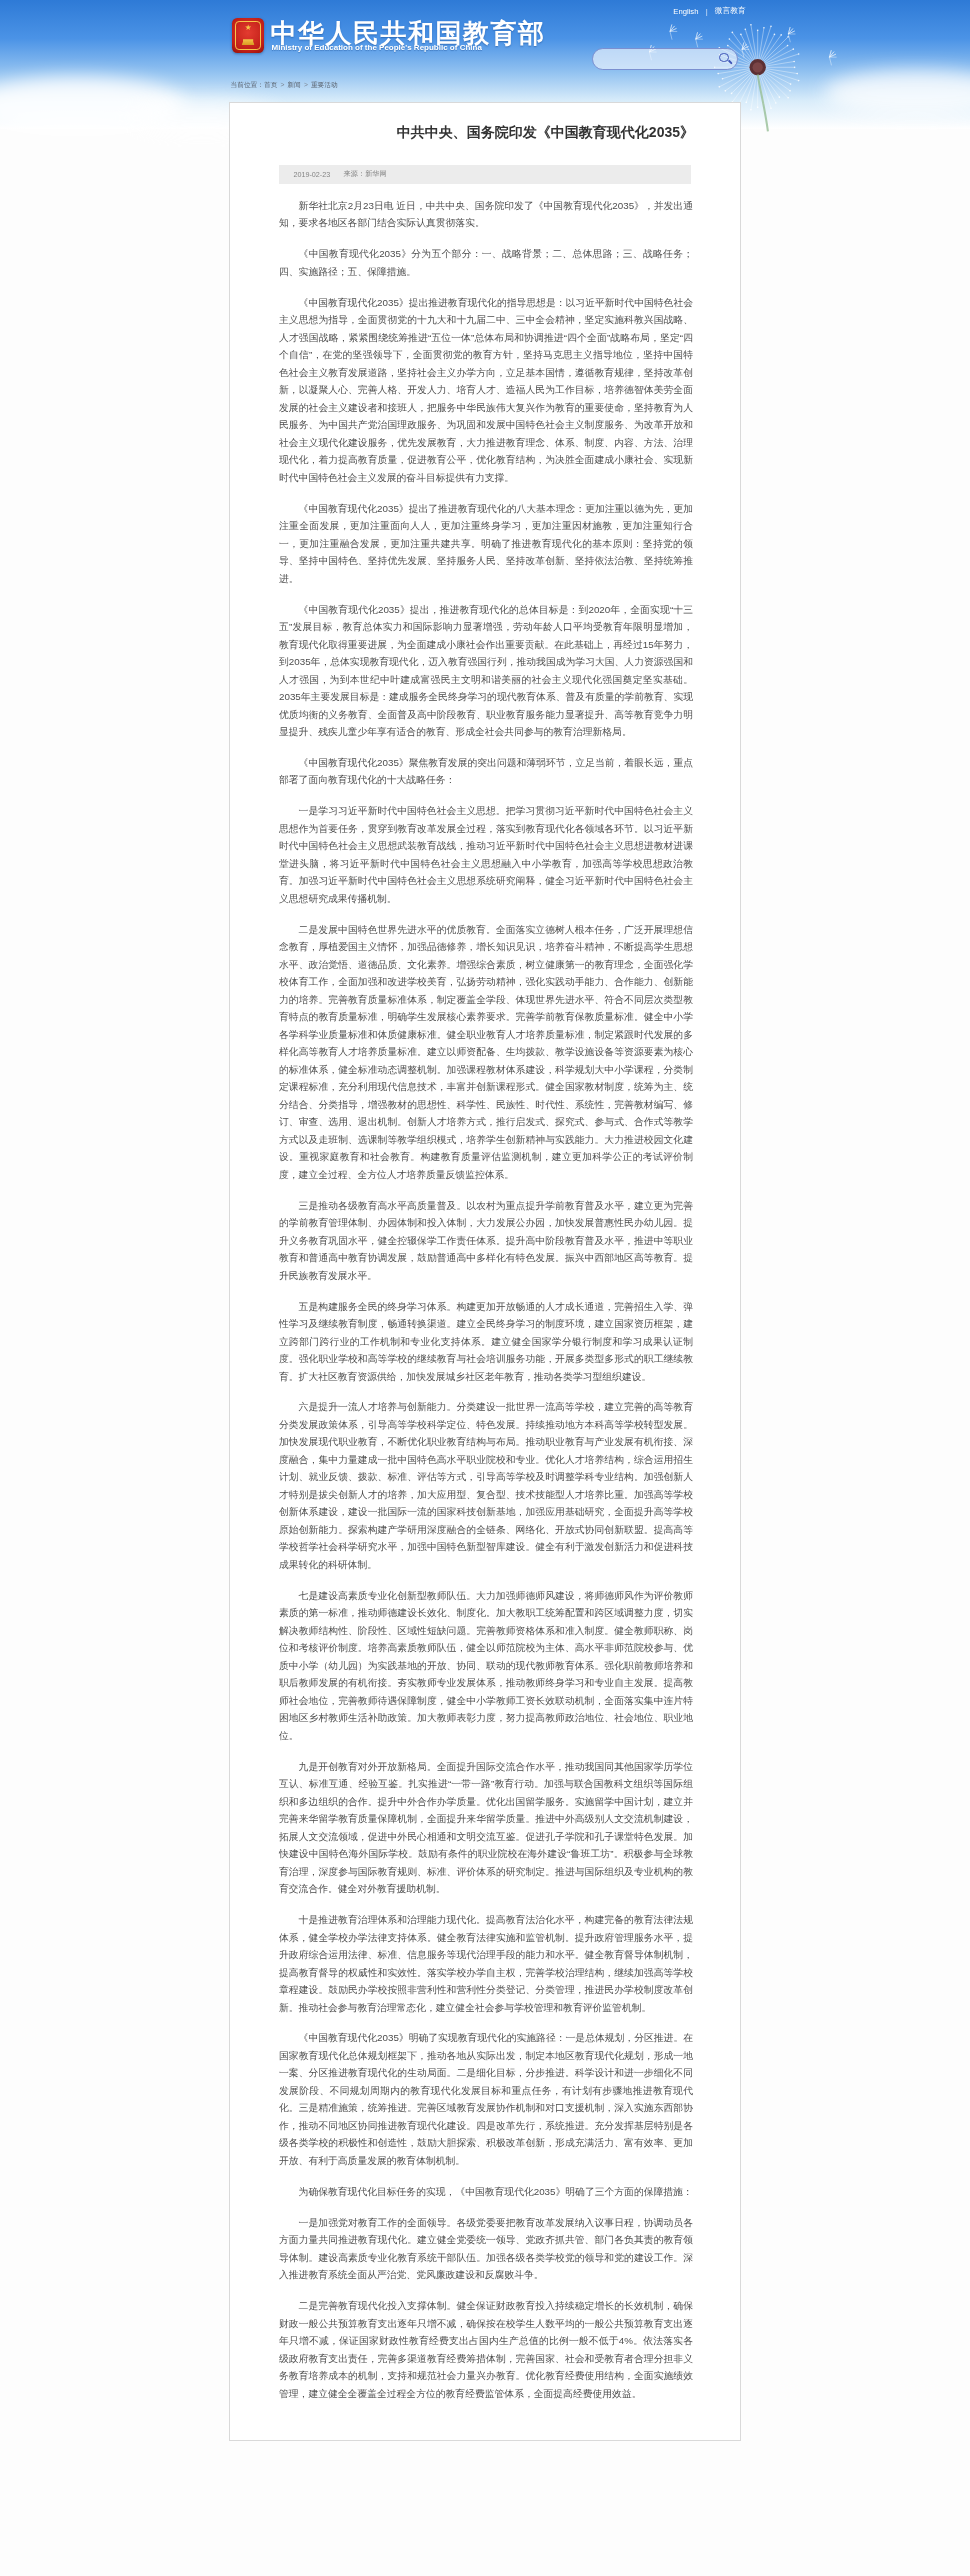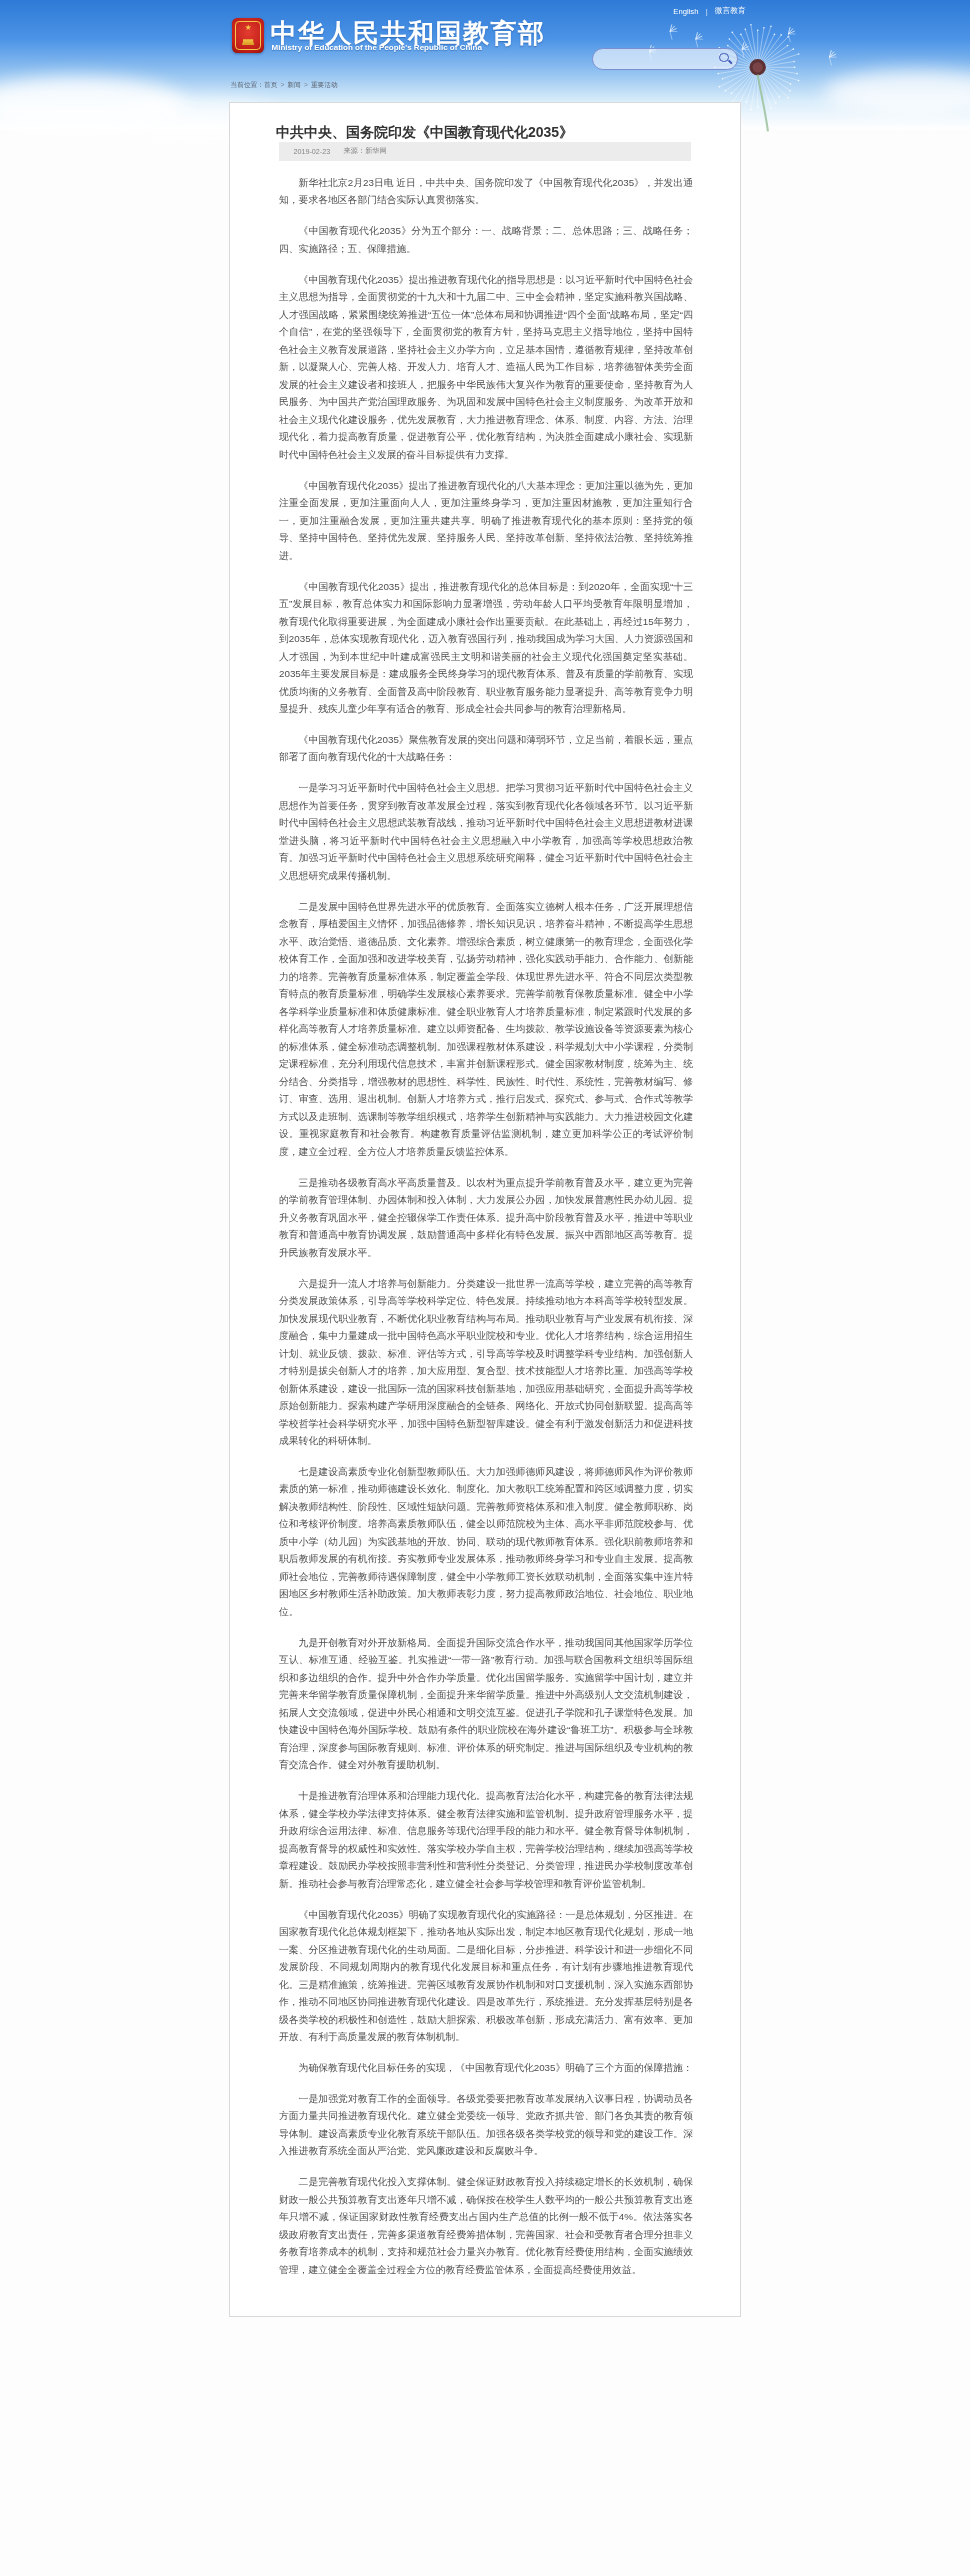--- a/index.html
+++ b/index.html
@@ -37,22 +37,22 @@
   .search-btn .handle{position:absolute;left:12px;top:12.4px;width:4.6px;height:1.5px;background:#3f55b7;transform:rotate(45deg);border-radius:1px;}
   .dandelion{position:absolute;left:714px;top:15.5px;width:113px;height:118px;pointer-events:none;}
   .seeds{position:absolute;left:634px;top:20.6px;width:216px;height:62px;pointer-events:none;}
   .breadcrumb{position:absolute;left:1px;top:81px;font-size:6.7px;color:#5b6470;}
   .breadcrumb a{color:#5b6470;text-decoration:none;cursor:pointer;}
   .bc-sep{margin:0 3.1px;color:#7c8592;}
 
   
   .content-box{position:relative;z-index:5;width:512px;margin:-27px 0 0 229px;background:#fff;
     border:0.5px solid #d9d9d9;box-sizing:border-box;padding-bottom:24px;}
-  .article-title{margin:18.5px 46px 0;text-align:left;font-size:14px;line-height:20.6px;font-weight:bold;color:#333;}
-  .meta-bar{margin:0 49px 0 49px;height:18.5px;background:#ececec;display:flex;align-items:center;
+  .article-title{margin:18.5px 46px 0;text-align:right;font-size:14px;line-height:20.6px;font-weight:bold;color:#333;}
+  .meta-bar{margin:23px 49px 0 49px;height:18.5px;background:#ececec;display:flex;align-items:center;
     font-size:7.2px;color:#848484;padding-left:14.4px;gap:13.4px;}
   .article-body{margin:7.2px 47px 0 49px;font-size:9.8px;line-height:17.5px;text-align:justify;color:#4d4d4d;}
   .article-body p{text-indent:2em;margin:13.4px 0;}
 </style>
 </head>
 <body>
 
 <div class="page">
 
   <div class="sky">
@@ -248,20 +248,21 @@
     <div class="article-body">
         <p>新华社北京2月23日电 近日，中共中央、国务院印发了《中国教育现代化2035》，并发出通知，要求各地区各部门结合实际认真贯彻落实。</p>
         <p>《中国教育现代化2035》分为五个部分：一、战略背景；二、总体思路；三、战略任务；四、实施路径；五、保障措施。</p>
         <p>《中国教育现代化2035》提出推进教育现代化的指导思想是：以习近平新时代中国特色社会主义思想为指导，全面贯彻党的十九大和十九届二中、三中全会精神，坚定实施科教兴国战略、人才强国战略，紧紧围绕统筹推进“五位一体”总体布局和协调推进“四个全面”战略布局，坚定“四个自信”，在党的坚强领导下，全面贯彻党的教育方针，坚持马克思主义指导地位，坚持中国特色社会主义教育发展道路，坚持社会主义办学方向，立足基本国情，遵循教育规律，坚持改革创新，以凝聚人心、完善人格、开发人力、培育人才、造福人民为工作目标，培养德智体美劳全面发展的社会主义建设者和接班人，把服务中华民族伟大复兴作为教育的重要使命，坚持教育为人民服务、为中国共产党治国理政服务、为巩固和发展中国特色社会主义制度服务、为改革开放和社会主义现代化建设服务，优先发展教育，大力推进教育理念、体系、制度、内容、方法、治理现代化，着力提高教育质量，促进教育公平，优化教育结构，为决胜全面建成小康社会、实现新时代中国特色社会主义发展的奋斗目标提供有力支撑。</p>
         <p>《中国教育现代化2035》提出了推进教育现代化的八大基本理念：更加注重以德为先，更加注重全面发展，更加注重面向人人，更加注重终身学习，更加注重因材施教，更加注重知行合一，更加注重融合发展，更加注重共建共享。明确了推进教育现代化的基本原则：坚持党的领导、坚持中国特色、坚持优先发展、坚持服务人民、坚持改革创新、坚持依法治教、坚持统筹推进。</p>
         <p>《中国教育现代化2035》提出，推进教育现代化的总体目标是：到2020年，全面实现“十三五”发展目标，教育总体实力和国际影响力显著增强，劳动年龄人口平均受教育年限明显增加，教育现代化取得重要进展，为全面建成小康社会作出重要贡献。在此基础上，再经过15年努力，到2035年，总体实现教育现代化，迈入教育强国行列，推动我国成为学习大国、人力资源强国和人才强国，为到本世纪中叶建成富强民主文明和谐美丽的社会主义现代化强国奠定坚实基础。2035年主要发展目标是：建成服务全民终身学习的现代教育体系、普及有质量的学前教育、实现优质均衡的义务教育、全面普及高中阶段教育、职业教育服务能力显著提升、高等教育竞争力明显提升、残疾儿童少年享有适合的教育、形成全社会共同参与的教育治理新格局。</p>
         <p>《中国教育现代化2035》聚焦教育发展的突出问题和薄弱环节，立足当前，着眼长远，重点部署了面向教育现代化的十大战略任务：</p>
         <p>一是学习习近平新时代中国特色社会主义思想。把学习贯彻习近平新时代中国特色社会主义思想作为首要任务，贯穿到教育改革发展全过程，落实到教育现代化各领域各环节。以习近平新时代中国特色社会主义思想武装教育战线，推动习近平新时代中国特色社会主义思想进教材进课堂进头脑，将习近平新时代中国特色社会主义思想融入中小学教育，加强高等学校思想政治教育。加强习近平新时代中国特色社会主义思想系统研究阐释，健全习近平新时代中国特色社会主义思想研究成果传播机制。</p>
         <p>二是发展中国特色世界先进水平的优质教育。全面落实立德树人根本任务，广泛开展理想信念教育，厚植爱国主义情怀，加强品德修养，增长知识见识，培养奋斗精神，不断提高学生思想水平、政治觉悟、道德品质、文化素养。增强综合素质，树立健康第一的教育理念，全面强化学校体育工作，全面加强和改进学校美育，弘扬劳动精神，强化实践动手能力、合作能力、创新能力的培养。完善教育质量标准体系，制定覆盖全学段、体现世界先进水平、符合不同层次类型教育特点的教育质量标准，明确学生发展核心素养要求。完善学前教育保教质量标准。健全中小学各学科学业质量标准和体质健康标准。健全职业教育人才培养质量标准，制定紧跟时代发展的多样化高等教育人才培养质量标准。建立以师资配备、生均拨款、教学设施设备等资源要素为核心的标准体系，健全标准动态调整机制。加强课程教材体系建设，科学规划大中小学课程，分类制定课程标准，充分利用现代信息技术，丰富并创新课程形式。健全国家教材制度，统筹为主、统分结合、分类指导，增强教材的思想性、科学性、民族性、时代性、系统性，完善教材编写、修订、审查、选用、退出机制。创新人才培养方式，推行启发式、探究式、参与式、合作式等教学方式以及走班制、选课制等教学组织模式，培养学生创新精神与实践能力。大力推进校园文化建设。重视家庭教育和社会教育。构建教育质量评估监测机制，建立更加科学公正的考试评价制度，建立全过程、全方位人才培养质量反馈监控体系。</p>
         <p>三是推动各级教育高水平高质量普及。以农村为重点提升学前教育普及水平，建立更为完善的学前教育管理体制、办园体制和投入体制，大力发展公办园，加快发展普惠性民办幼儿园。提升义务教育巩固水平，健全控辍保学工作责任体系。提升高中阶段教育普及水平，推进中等职业教育和普通高中教育协调发展，鼓励普通高中多样化有特色发展。振兴中西部地区高等教育。提升民族教育发展水平。</p>
+        <p>五是构建服务全民的终身学习体系。构建更加开放畅通的人才成长通道，完善招生入学、弹性学习及继续教育制度，畅通转换渠道。建立全民终身学习的制度环境，建立国家资历框架，建立跨部门跨行业的工作机制和专业化支持体系。建立健全国家学分银行制度和学习成果认证制度。强化职业学校和高等学校的继续教育与社会培训服务功能，开展多类型多形式的职工继续教育。扩大社区教育资源供给，加快发展城乡社区老年教育，推动各类学习型组织建设。</p>
         <p>六是提升一流人才培养与创新能力。分类建设一批世界一流高等学校，建立完善的高等教育分类发展政策体系，引导高等学校科学定位、特色发展。持续推动地方本科高等学校转型发展。加快发展现代职业教育，不断优化职业教育结构与布局。推动职业教育与产业发展有机衔接、深度融合，集中力量建成一批中国特色高水平职业院校和专业。优化人才培养结构，综合运用招生计划、就业反馈、拨款、标准、评估等方式，引导高等学校及时调整学科专业结构。加强创新人才特别是拔尖创新人才的培养，加大应用型、复合型、技术技能型人才培养比重。加强高等学校创新体系建设，建设一批国际一流的国家科技创新基地，加强应用基础研究，全面提升高等学校原始创新能力。探索构建产学研用深度融合的全链条、网络化、开放式协同创新联盟。提高高等学校哲学社会科学研究水平，加强中国特色新型智库建设。健全有利于激发创新活力和促进科技成果转化的科研体制。</p>
         <p>七是建设高素质专业化创新型教师队伍。大力加强师德师风建设，将师德师风作为评价教师素质的第一标准，推动师德建设长效化、制度化。加大教职工统筹配置和跨区域调整力度，切实解决教师结构性、阶段性、区域性短缺问题。完善教师资格体系和准入制度。健全教师职称、岗位和考核评价制度。培养高素质教师队伍，健全以师范院校为主体、高水平非师范院校参与、优质中小学（幼儿园）为实践基地的开放、协同、联动的现代教师教育体系。强化职前教师培养和职后教师发展的有机衔接。夯实教师专业发展体系，推动教师终身学习和专业自主发展。提高教师社会地位，完善教师待遇保障制度，健全中小学教师工资长效联动机制，全面落实集中连片特困地区乡村教师生活补助政策。加大教师表彰力度，努力提高教师政治地位、社会地位、职业地位。</p>
         <p>九是开创教育对外开放新格局。全面提升国际交流合作水平，推动我国同其他国家学历学位互认、标准互通、经验互鉴。扎实推进“一带一路”教育行动。加强与联合国教科文组织等国际组织和多边组织的合作。提升中外合作办学质量。优化出国留学服务。实施留学中国计划，建立并完善来华留学教育质量保障机制，全面提升来华留学质量。推进中外高级别人文交流机制建设，拓展人文交流领域，促进中外民心相通和文明交流互鉴。促进孔子学院和孔子课堂特色发展。加快建设中国特色海外国际学校。鼓励有条件的职业院校在海外建设“鲁班工坊”。积极参与全球教育治理，深度参与国际教育规则、标准、评价体系的研究制定。推进与国际组织及专业机构的教育交流合作。健全对外教育援助机制。</p>
         <p>十是推进教育治理体系和治理能力现代化。提高教育法治化水平，构建完备的教育法律法规体系，健全学校办学法律支持体系。健全教育法律实施和监管机制。提升政府管理服务水平，提升政府综合运用法律、标准、信息服务等现代治理手段的能力和水平。健全教育督导体制机制，提高教育督导的权威性和实效性。落实学校办学自主权，完善学校治理结构，继续加强高等学校章程建设。鼓励民办学校按照非营利性和营利性分类登记、分类管理，推进民办学校制度改革创新。推动社会参与教育治理常态化，建立健全社会参与学校管理和教育评价监管机制。</p>
         <p>《中国教育现代化2035》明确了实现教育现代化的实施路径：一是总体规划，分区推进。在国家教育现代化总体规划框架下，推动各地从实际出发，制定本地区教育现代化规划，形成一地一案、分区推进教育现代化的生动局面。二是细化目标，分步推进。科学设计和进一步细化不同发展阶段、不同规划周期内的教育现代化发展目标和重点任务，有计划有步骤地推进教育现代化。三是精准施策，统筹推进。完善区域教育发展协作机制和对口支援机制，深入实施东西部协作，推动不同地区协同推进教育现代化建设。四是改革先行，系统推进。充分发挥基层特别是各级各类学校的积极性和创造性，鼓励大胆探索、积极改革创新，形成充满活力、富有效率、更加开放、有利于高质量发展的教育体制机制。</p>
         <p>为确保教育现代化目标任务的实现，《中国教育现代化2035》明确了三个方面的保障措施：</p>
         <p>一是加强党对教育工作的全面领导。各级党委要把教育改革发展纳入议事日程，协调动员各方面力量共同推进教育现代化。建立健全党委统一领导、党政齐抓共管、部门各负其责的教育领导体制。建设高素质专业化教育系统干部队伍。加强各级各类学校党的领导和党的建设工作。深入推进教育系统全面从严治党、党风廉政建设和反腐败斗争。</p>
         <p>二是完善教育现代化投入支撑体制。健全保证财政教育投入持续稳定增长的长效机制，确保财政一般公共预算教育支出逐年只增不减，确保按在校学生人数平均的一般公共预算教育支出逐年只增不减，保证国家财政性教育经费支出占国内生产总值的比例一般不低于4%。依法落实各级政府教育支出责任，完善多渠道教育经费筹措体制，完善国家、社会和受教育者合理分担非义务教育培养成本的机制，支持和规范社会力量兴办教育。优化教育经费使用结构，全面实施绩效管理，建立健全全覆盖全过程全方位的教育经费监管体系，全面提高经费使用效益。</p>
       </div>
 

